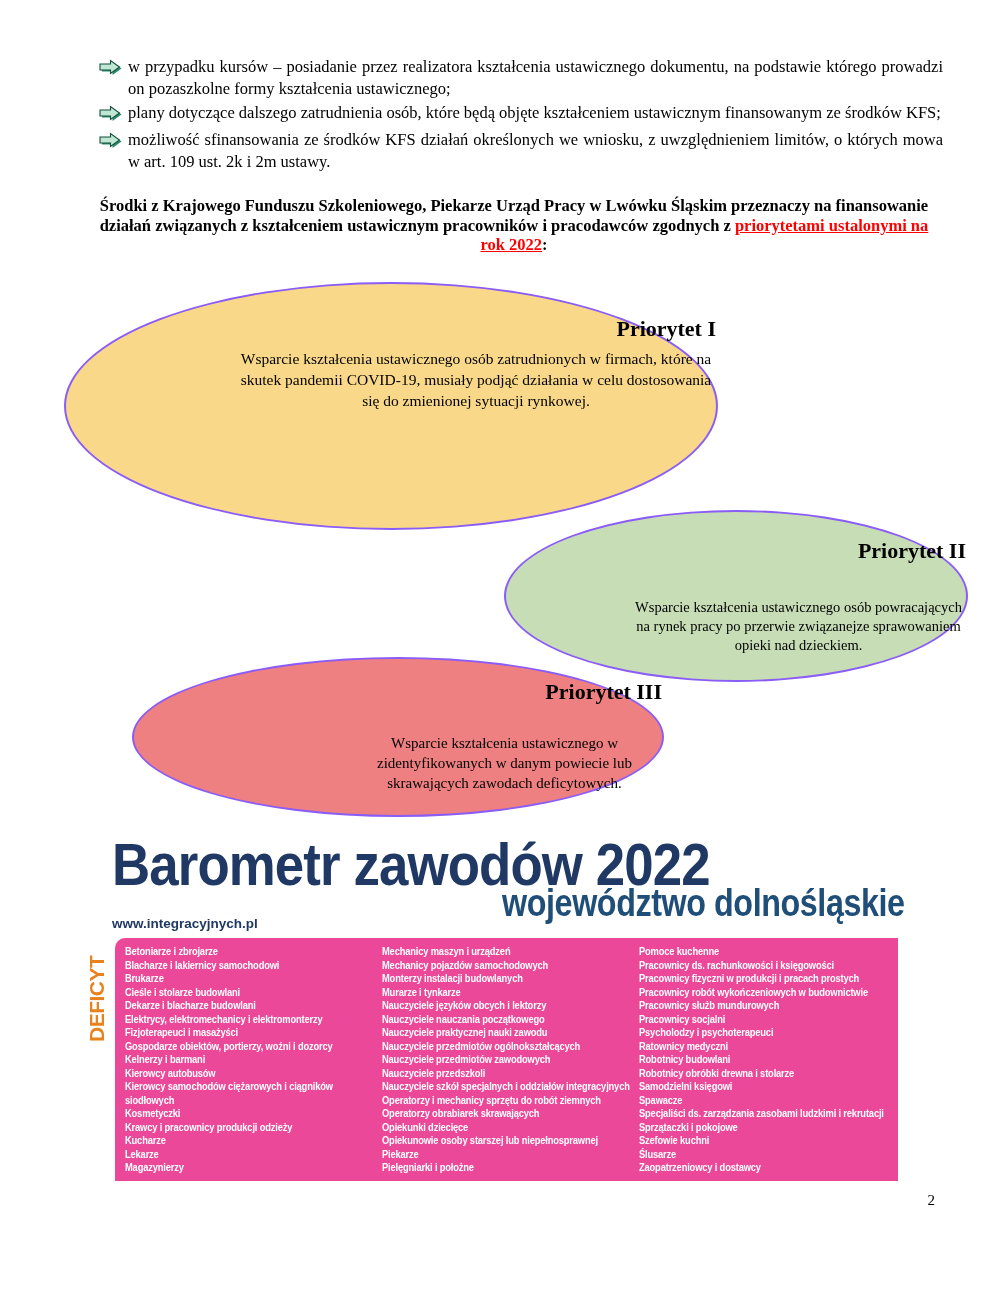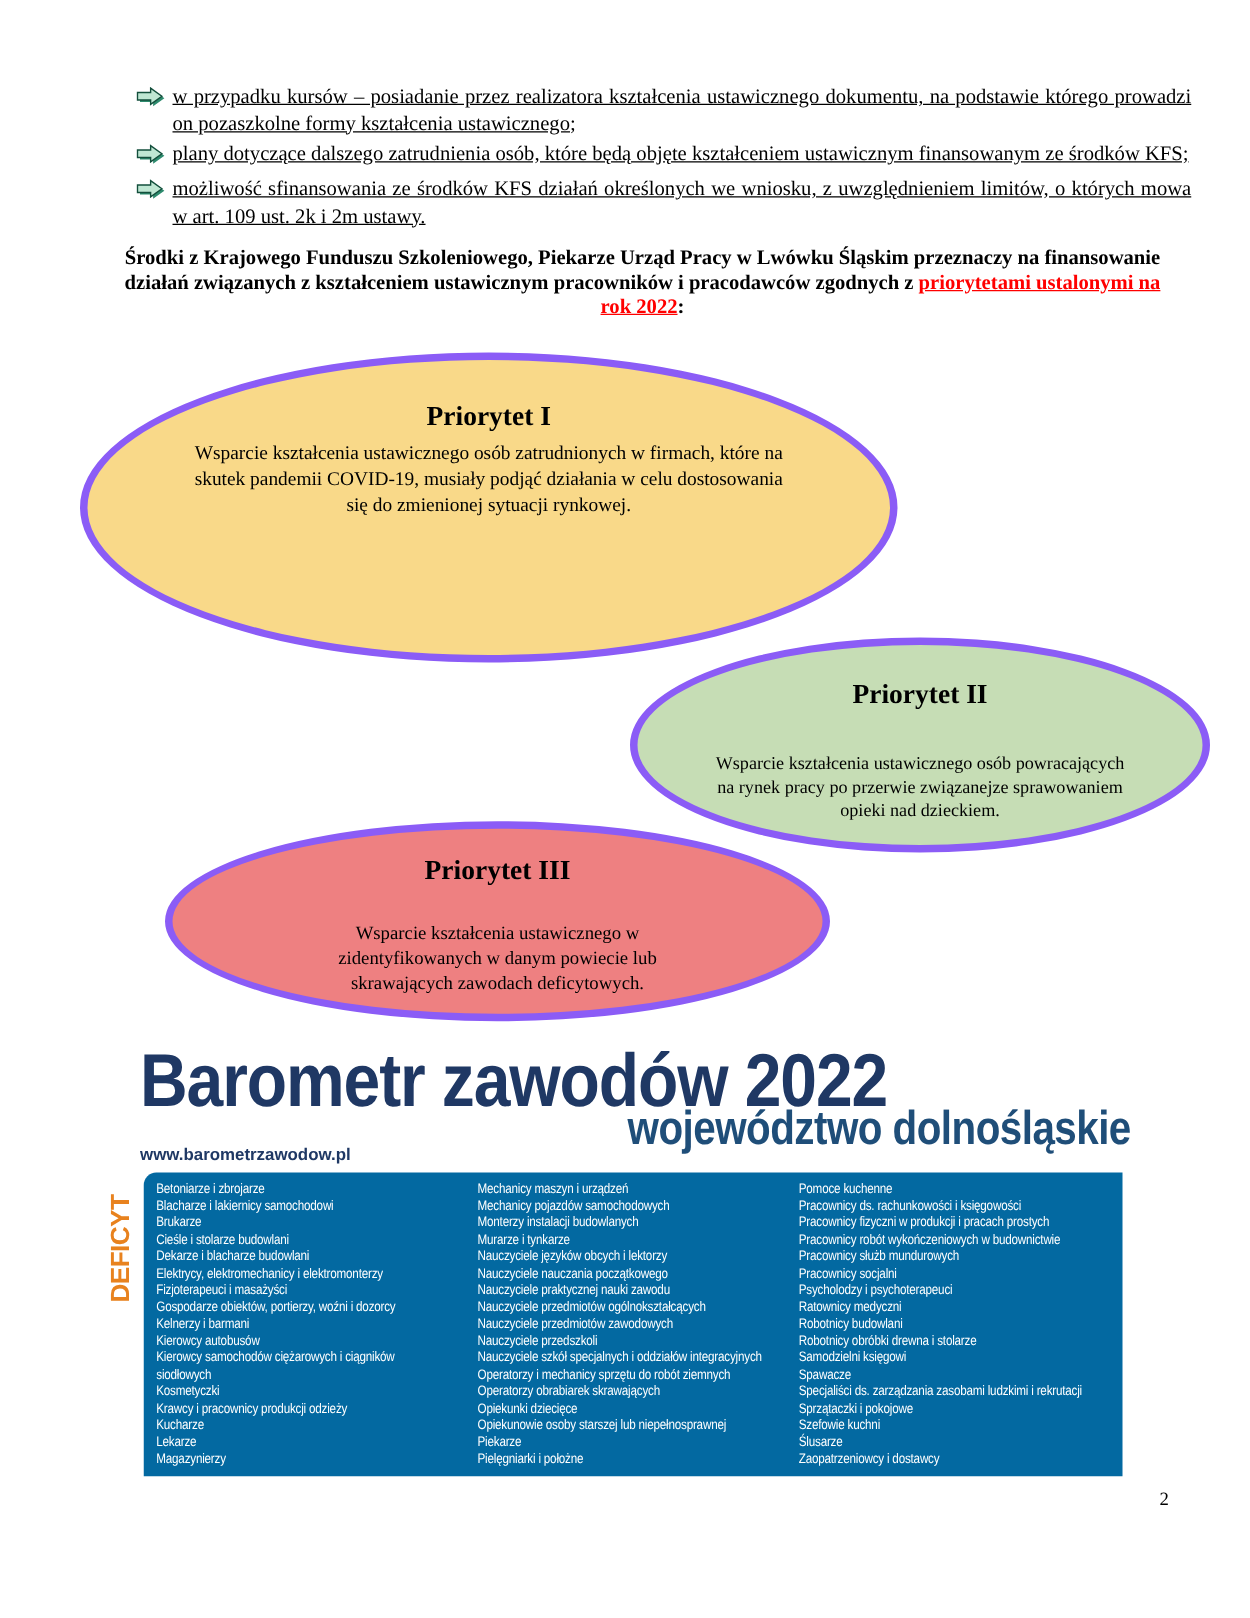--- a/index.html
+++ b/index.html
@@ -1,32 +1,32 @@
 <!DOCTYPE html>
 <html><head>
 <meta charset="utf-8">
 <style>
   html,body{margin:0;padding:0;background:#ffffff;}
   .page{position:relative;width:1000px;height:1294px;background:#fff;overflow:hidden;
         font-family:"Liberation Serif", serif;color:#000;}
 
   
-  .bullets{position:absolute;left:98px;top:56px;width:845px;margin:10px;padding:0;list-style:none;text-decoration:underline;}
+  .bullets{position:absolute;left:98px;top:56px;width:845px;margin:0;padding:0;list-style:none;}
   .bullet{display:flex;align-items:flex-start;margin:0 0 3px 0;}
   .bullet .arrow{flex:0 0 24px;margin:3px 6px 0 0;}
   .bullet .btext{font-size:16.5px;line-height:21.5px;text-align:justify;}
 
   
   .intro{position:absolute;left:90px;top:196px;width:848px;margin:0;text-align:center;
          font-weight:bold;font-size:16.5px;line-height:19.5px;}
   .intro .link{color:#ff0000;text-decoration:underline;cursor:pointer;}
 
   
-  .ellipse{position:absolute;border:6px solid #8b5cf6;border-radius:50%;
-           display:flex;flex-direction:column;align-items:center;text-align:center;box-sizing:border-box;}
+  .ellipse{position:absolute;border:2px solid #8b5cf6;border-radius:50%;
+           display:flex;flex-direction:column;align-items:flex-end;text-align:center;box-sizing:border-box;}
   .e1{left:64px;top:282px;width:654px;height:248px;padding-top:32px;z-index:1;}
   .e2{left:504px;top:510px;width:464px;height:172px;padding-top:26px;z-index:2;}
   .e3{left:132px;top:657px;width:532px;height:160px;padding-top:20px;z-index:3;}
   .ellipse h3{margin:0;font-size:22px;font-weight:bold;}
   .ellipse .body{margin:6px 0 0 0;font-size:15.5px;line-height:21px;max-width:480px;}
   .e2 .body{margin-top:34px;font-size:14.5px;line-height:19px;max-width:335px;}
   .e3 .body{margin-top:28px;font-size:15px;line-height:20px;max-width:315px;}
   .ellipse .note{margin:15px 0 0 0;font-size:13px;line-height:17.5px;font-style:italic;max-width:475px;}
 
   
@@ -104,25 +104,25 @@
       <p class="body">Wsparcie kształcenia ustawicznego osób powracających na rynek pracy po przerwie związanejze sprawowaniem opieki nad dzieckiem.</p>
     </div>
     <div class="ellipse e3" style="background: rgb(238, 128, 129);">
       <h3>Priorytet III</h3>
       <p class="body">Wsparcie kształcenia ustawicznego w zidentyfikowanych w danym powiecie lub skrawających zawodach deficytowych.</p>
     </div>
   </div>
 
   <h1 class="baro-title">Barometr zawodów 2022</h1>
   <h2 class="baro-sub">województwo dolnośląskie</h2>
-  <a class="baro-url">www.barometrzawodow.pl</a>
+  <a class="baro-url">www.integracyjnych.pl</a>
 
   <div class="jobs-table">
     <div class="deficyt">DEFICYT</div>
-    <div class="orange" style="background: #0369a1;">
+    <div class="orange" style="background: #ec4899; font-weight: bold;">
       <div class="jcol c0">
         <div class="inner">
 
         <div class="row">Betoniarze i zbrojarze</div>
             <div class="row">Blacharze i lakiernicy samochodowi</div>
             <div class="row">Brukarze</div>
             <div class="row">Cieśle i stolarze budowlani</div>
             <div class="row">Dekarze i blacharze budowlani</div>
             <div class="row">Elektrycy, elektromechanicy i elektromonterzy</div>
             <div class="row">Fizjoterapeuci i masażyści</div>

